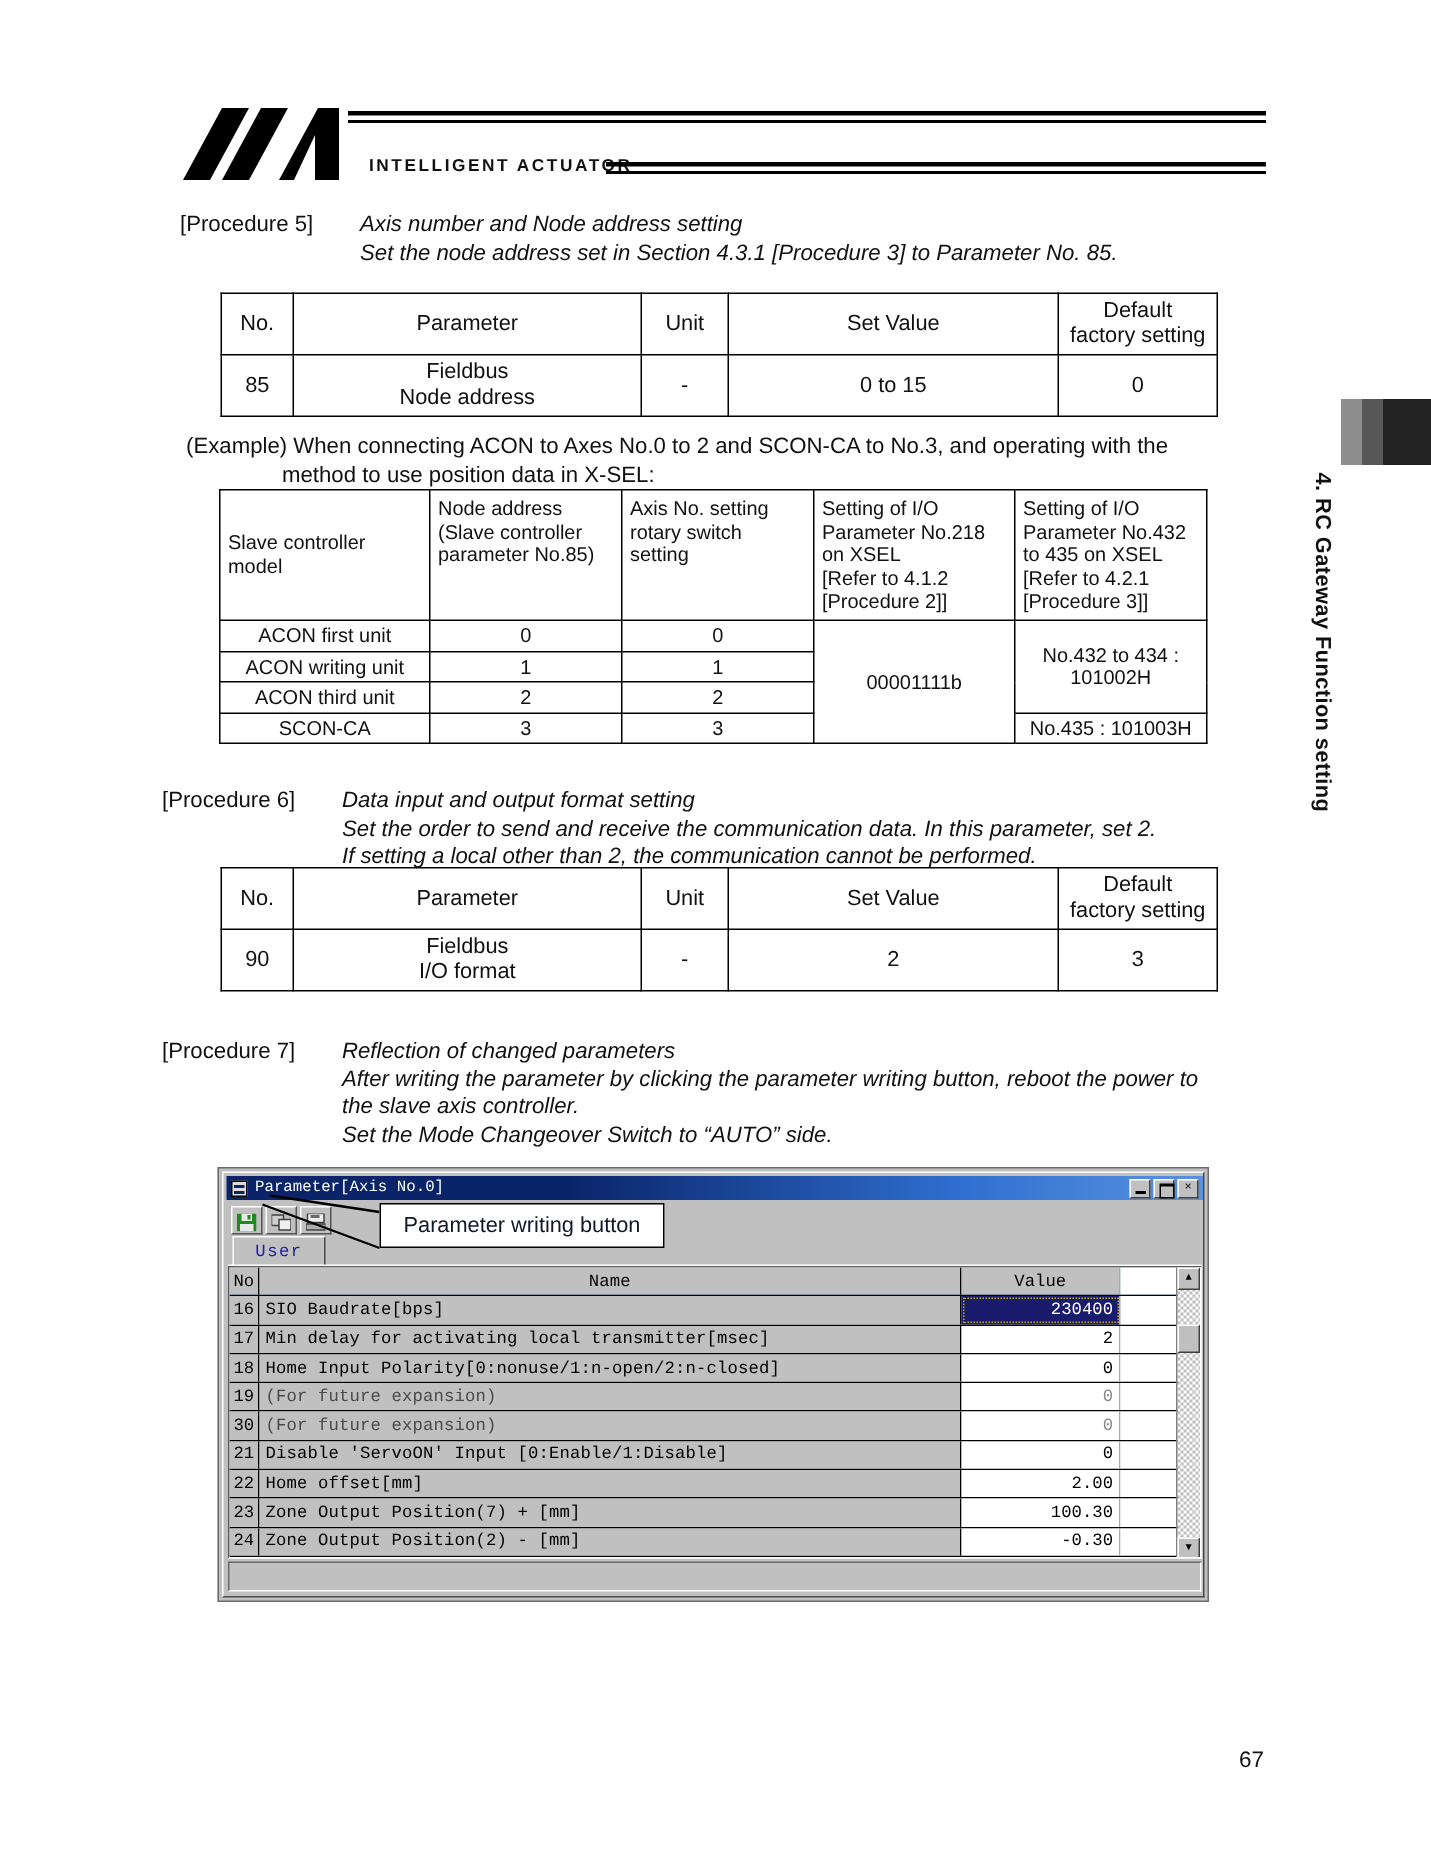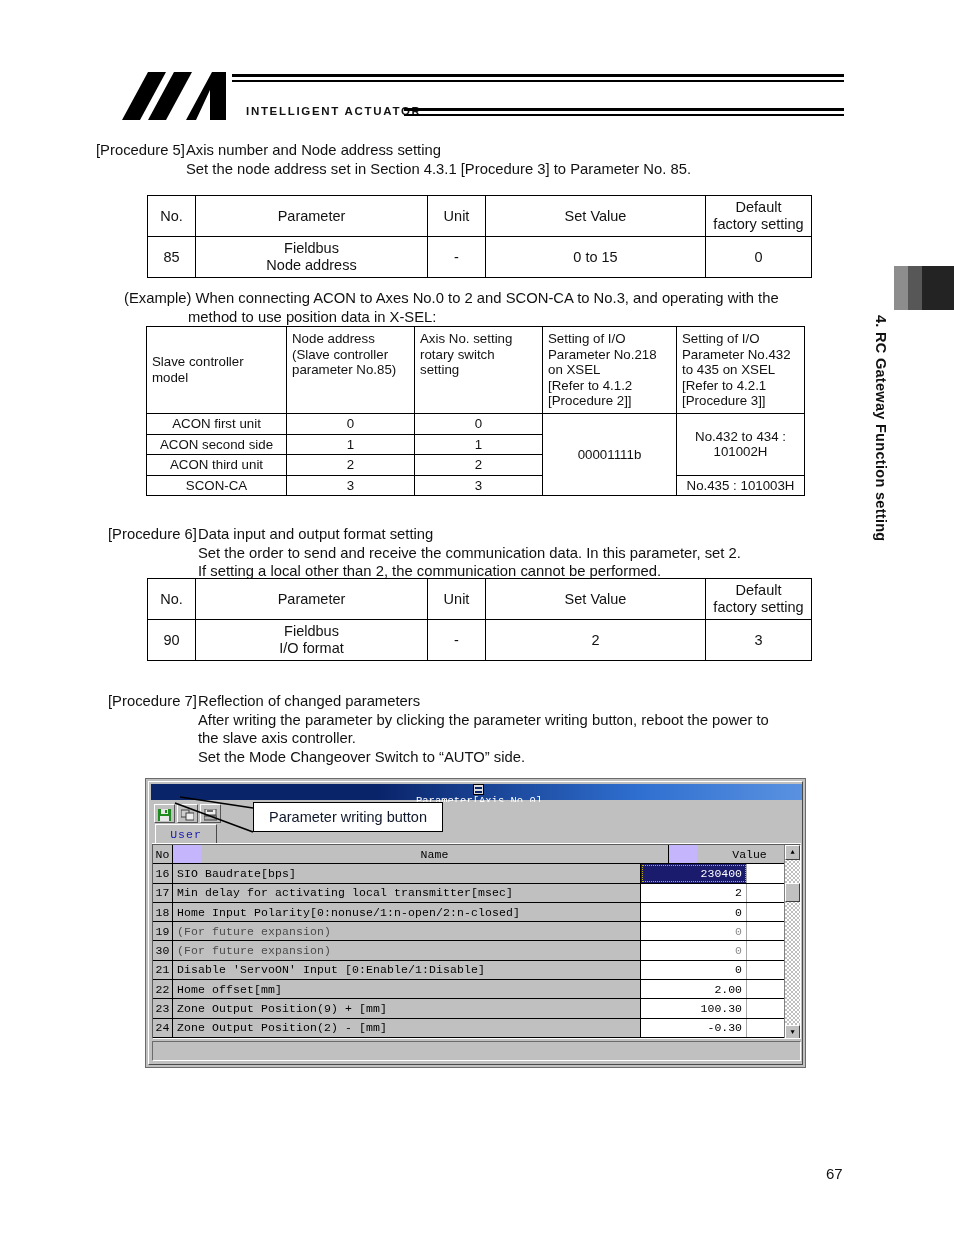--- a/index.html
+++ b/index.html
@@ -33,21 +33,21 @@
   #side-label {
     position:absolute; left:889px; top:315px; width:250px;
     transform:rotate(90deg); transform-origin:left top;
     font-size:14.5px; font-weight:bold; letter-spacing:0.3px;
     color:#111; white-space:nowrap;
   }
 
   
   .proc { position:absolute; font-size:14.8px; line-height:18.5px; color:#111; }
   .proc .tag { position:absolute; left:0; top:0; white-space:nowrap; }
-  .proc .body { margin-left:90px; }
+  .proc .body { margin-left:120px;font-style:italic; }
   .proc .body div { white-space:nowrap; }
 
   .example { position:absolute; font-size:14.8px; line-height:18.5px; color:#111; }
   .example .l2 { margin-left:64px; }
 
   
   table.ptab {
     position:absolute; border-collapse:collapse;
     font-size:14.5px; color:#111; background:#fff;
   }
@@ -88,21 +88,21 @@
   }
   #win-inner {
     position:absolute; left:2px; top:2px; width:655px; height:284px;
     border-top:1px solid #fff; border-left:1px solid #fff;
     border-right:1px solid #4a4a4a; border-bottom:1px solid #4a4a4a;
     background:#c0c0c0;
   }
   #titlebar {
     position:absolute; left:2px; top:2px; width:651px; height:16px;
     background:linear-gradient(to right,#0a246a 0%,#0a246a 35%,#2f6fd0 75%,#5a92e0 100%);
-    display:flex; align-items:center;flex-direction:column;
+    display:flex; align-items:center;
   }
   #tb-icon {
     width:11px; height:11px; margin-left:3px; background:#dcdcdc;
     border:1px solid #000; position:relative; flex:0 0 auto;
   }
   #tb-icon::before {
     content:""; position:absolute; left:1px; top:2px; width:7px; height:2px; background:#0a246a;
   }
   #tb-icon::after {
     content:""; position:absolute; left:1px; top:6px; width:7px; height:2px; background:#0a246a;
@@ -142,21 +142,21 @@
     position:absolute; left:0; bottom:0; width:649px; height:1px; background:#fff;
   }
 
   #grid {
     position:absolute; left:3px; top:62px; width:649px; height:195px;
     background:#fff; border-top:1px solid #5a5a5a; border-left:1px solid #5a5a5a;
     border-right:1px solid #fff; border-bottom:1px solid #fff;
     overflow:hidden;
   }
   .grow { display:flex; height:19.3px; border-bottom:1px solid #000; }
-  .hdr { background:#c4b5fd;gap:28px; }
+  .hdr { background:#7dd3fc; }
   .gc-no {
     width:20px; flex:0 0 20px; border-right:1px solid #000; background:#c0c0c0;
     font-size:11.5px; display:flex; align-items:center; justify-content:center;
     font-family:"Liberation Mono", monospace; color:#000;
   }
   .gc-name {
     flex:0 0 468px; width:468px; border-right:1px solid #000; background:#c0c0c0;
     font-size:11.5px; display:flex; align-items:center; padding-left:4px;
     font-family:"Liberation Mono", monospace; color:#000; white-space:nowrap; letter-spacing:0.1px;
   }
@@ -235,21 +235,21 @@
   <div class="rule-bot-b"></div>
 </div>
 
 <div id="side-tab">
   <div class="band b1"></div>
   <div class="band b2"></div>
   <div class="band b3"></div>
 </div>
 <div id="side-label">4. RC Gateway Function setting</div>
 
-<div class="proc" style="left:96px; top:141px; width:720px;">
+<div class="proc" style="left:120px; top:141px; width:720px;">
   <span class="tag">[Procedure 5]</span>
   <div class="body">
     <div>Axis number and Node address setting</div>
     <div>Set the node address set in Section 4.3.1 [Procedure 3] to Parameter No. 85.</div>
   </div>
 </div>
 
 <table class="ptab" style="left:147px; top:195px;">
   <tbody>
       <tr class="hrow">
@@ -316,21 +316,21 @@
     <td class="ctr">ACON first unit</td>
     <td class="ctr">0</td>
     <td class="ctr">0</td>
     <td class="ctr" rowspan="4">00001111b</td>
     <td class="ctr" rowspan="3">
       <div>No.432 to 434 :</div>
       <div>101002H</div>
     </td>
   </tr>
   <tr>
-    <td class="ctr">ACON second side</td>
+    <td class="ctr">ACON writing unit</td>
     <td class="ctr">1</td>
     <td class="ctr">1</td>
   </tr>
   <tr>
     <td class="ctr">ACON third unit</td>
     <td class="ctr">2</td>
     <td class="ctr">2</td>
   </tr>
   <tr>
     <td class="ctr">SCON-CA</td>
@@ -480,21 +480,21 @@
         <div class="gc-pad"></div>
       </div>
       <div class="grow">
         <div class="gc-no">22</div>
         <div class="gc-name">Home offset[mm]</div>
         <div class="gc-val">2.00</div>
         <div class="gc-pad"></div>
       </div>
       <div class="grow">
         <div class="gc-no">23</div>
-        <div class="gc-name">Zone Output Position(9) + [mm]</div>
+        <div class="gc-name">Zone Output Position(7) + [mm]</div>
         <div class="gc-val">100.30</div>
         <div class="gc-pad"></div>
       </div>
       <div class="grow">
         <div class="gc-no">24</div>
         <div class="gc-name">Zone Output Position(2) - [mm]</div>
         <div class="gc-val">-0.30</div>
         <div class="gc-pad"></div>
       </div>
       <div class="grow">

